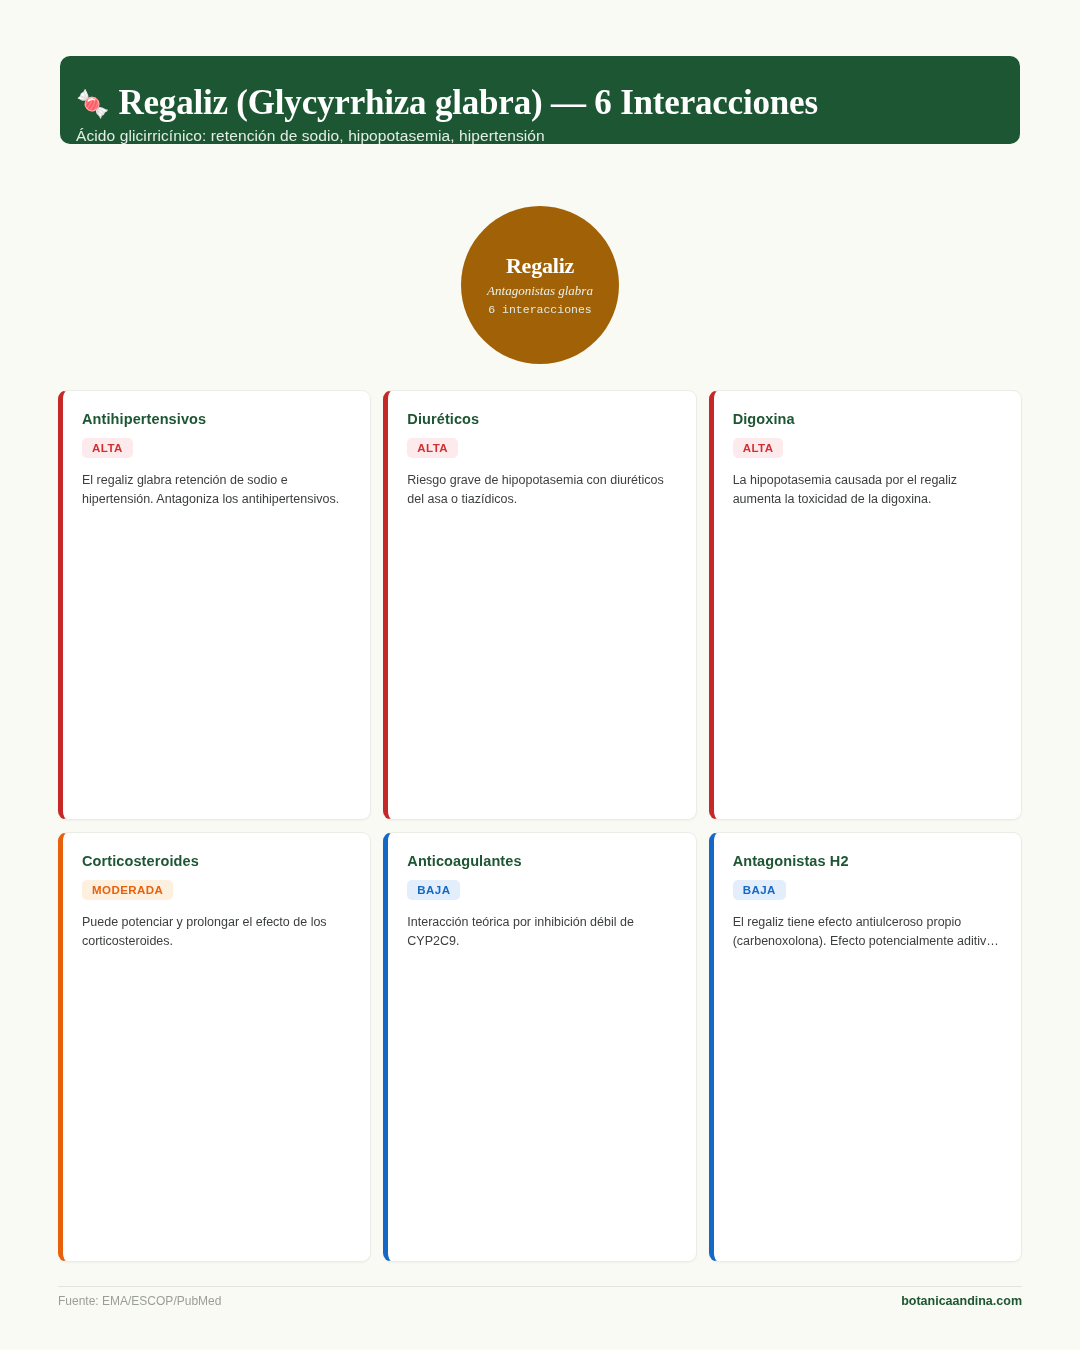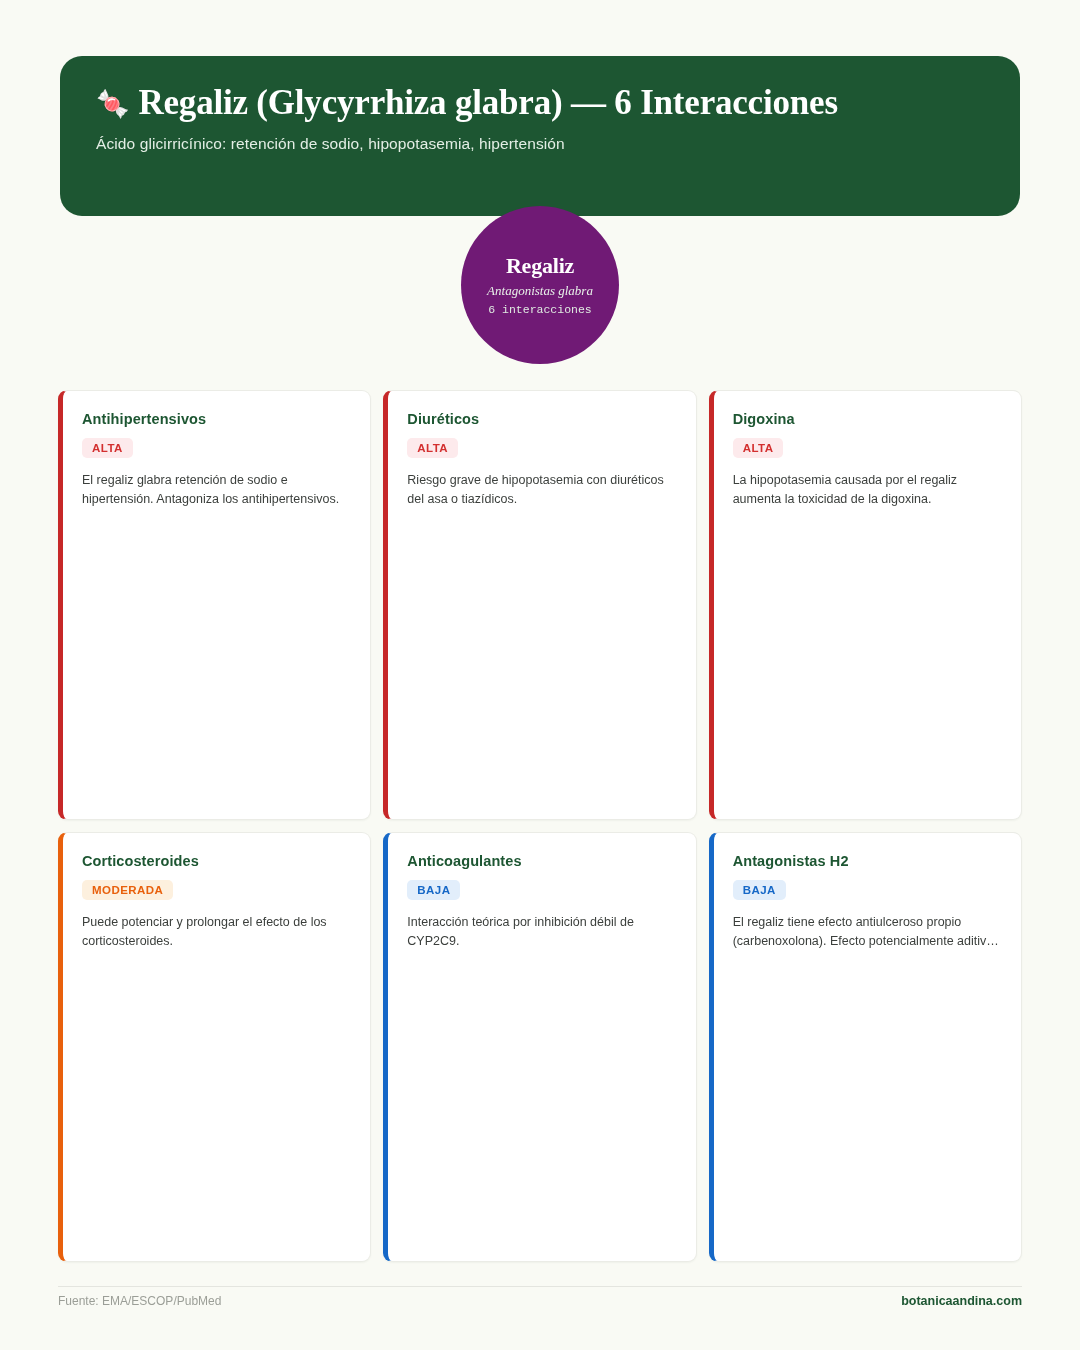--- a/index.html
+++ b/index.html
@@ -23,45 +23,45 @@
     height: 1350px;
     padding: 0;
   }
 
   
   .header {
     position: absolute;
     left: 60px;
     top: 56px;
     width: 960px;
-    height: 160px;
+    height: 88px;
     background: #1d5632;
-    border-radius: 22px;
-    padding: 26px 36px 0 36px;
+    border-radius: 10px;
+    padding: 26px 36px 0 16px;
   }
 
   .header-title {
     font-family: "Liberation Serif", "DejaVu Serif", serif;
     font-weight: bold;
     font-size: 35px;
     line-height: 1.18;
     color: #ffffff;
     letter-spacing: -0.2px;
     white-space: nowrap;
   }
 
   .header-emoji {
     font-family: "DejaVu Sans", sans-serif;
     font-size: 27px;
     margin-right: 9px;
     vertical-align: 1px;
   }
 
   .header-subtitle {
-    margin-top: 12px;
+    margin-top: 4px;
     font-family: "Liberation Sans", sans-serif;
     font-size: 15.5px;
     color: #e3eee5;
     font-weight: normal;
     letter-spacing: 0.1px;
   }
 
   
   .badge-wrap {
     position: absolute;
@@ -69,21 +69,21 @@
     top: 206px;
     width: 1080px;
     display: flex;
     justify-content: center;
   }
 
   .badge-circle {
     width: 158px;
     height: 158px;
     border-radius: 50%;
-    background: #701a75;
+    background: #a16207;
     display: flex;
     flex-direction: column;
     align-items: center;
     justify-content: center;
     text-align: center;
     line-height: 1.25;
   }
 
   .badge-name {
     font-family: "Liberation Serif", "DejaVu Serif", serif;

